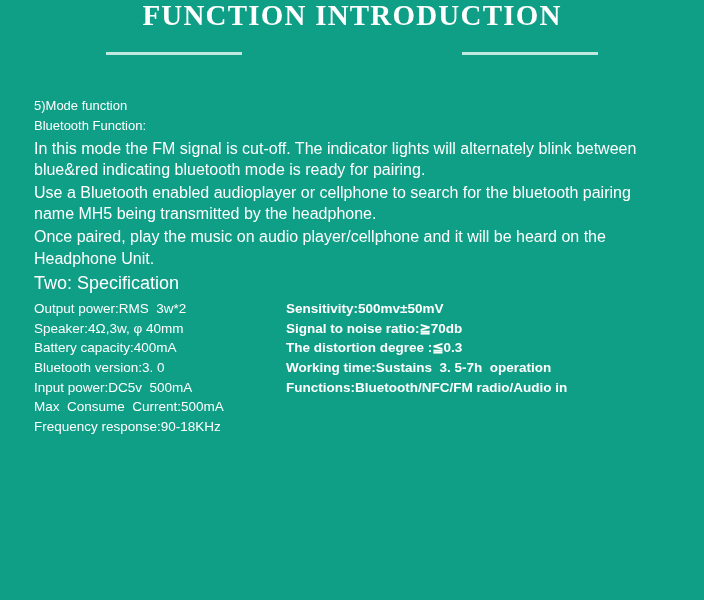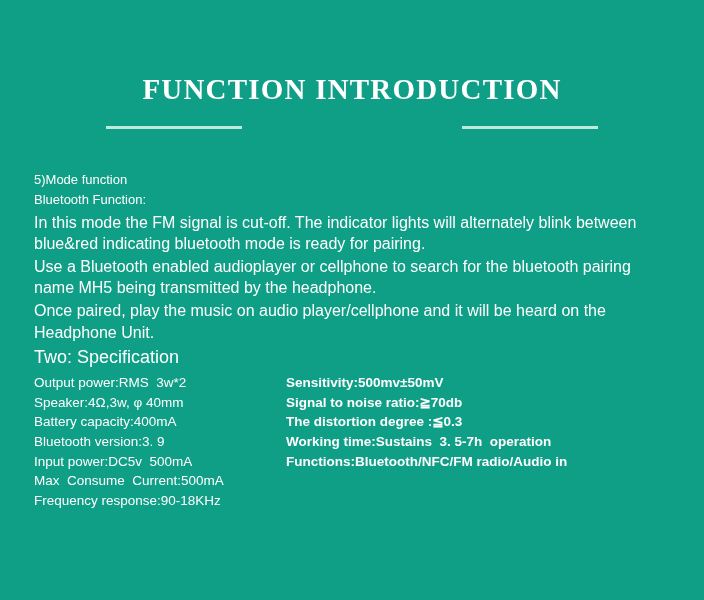--- a/index.html
+++ b/index.html
@@ -15,21 +15,20 @@
     overflow: hidden;
   }
   .page {
     position: relative;
     width: 704px;
     height: 600px;
     box-sizing: border-box;
   }
   
   .header {
-    padding-top: 74px;
     text-align: center;
   }
   .header-title {
     font-family: "Liberation Serif", serif;
     font-size: 29px;
     font-weight: bold;
     letter-spacing: 1.2px;
     color: #ffffff;
     line-height: 1.1;
   }
@@ -115,21 +114,21 @@
       <p class="para">Once paired, play the music on audio player/cellphone and it will be heard on the Headphone Unit.</p>
     </div>
 
     <div>
       <div class="sec-heading big">Two: Specification</div>
       <div class="spec-cols">
         <div class="spec-col left">
           <div class="spec-line">Output power:RMS  3w*2</div>
           <div class="spec-line">Speaker:4Ω,3w, φ 40mm</div>
           <div class="spec-line">Battery capacity:400mA</div>
-          <div class="spec-line">Bluetooth version:3. 9</div>
+          <div class="spec-line">Bluetooth version:3. 0</div>
           <div class="spec-line">Input power:DC5v  500mA</div>
           <div class="spec-line">Max  Consume  Current:500mA</div>
           <div class="spec-line">Frequency response:90-18KHz</div>
         </div>
         <div class="spec-col right">
           <div class="spec-line">Sensitivity:500mv±50mV</div>
           <div class="spec-line">Signal to noise ratio:≧70db</div>
           <div class="spec-line">The distortion degree :≦0.3</div>
           <div class="spec-line">Working time:Sustains  3. 5-7h  operation</div>
           <div class="spec-line">Functions:Bluetooth/NFC/FM radio/Audio in</div>

